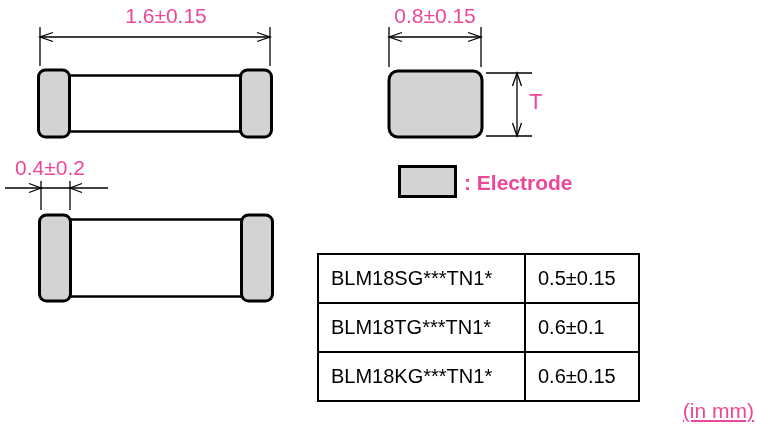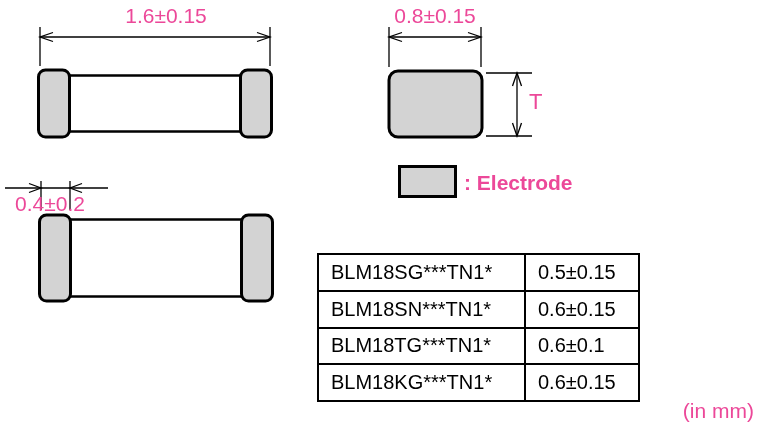--- a/index.html
+++ b/index.html
@@ -25,23 +25,23 @@
   .label {
     position: absolute;
     color: #ec4899;
     font-size: 21px;
     line-height: 1.1;
     white-space: nowrap;
   }
   .dim-label-length { left: 90px; top: 4px; width: 152px; text-align: center; }
   .dim-label-width  { left: 359px; top: 4px; width: 152px; text-align: center; }
   .t-label          { left: 529px; top: 90px; font-size: 22px; }
-  .dim-label-electrode { left: 15px; top: 156px; margin-top: 36px; }
+  .dim-label-electrode { left: 15px; top: 156px; }
   .legend-label     { left: 464px; top: 171px; font-weight: bold; }
-  .units-note       { left: 650px; top: 399px; width: 104px; text-align: right; }
+  .units-note       { left: 650px; top: 399px; width: 104px; text-align: right; text-decoration: underline; }
 
   table.thickness {
     position: absolute;
     left: 317px;
     top: 253px;
     width: 323px;
     height: 149px;
     border-collapse: collapse;
     table-layout: fixed;
   }
@@ -127,24 +127,20 @@
 
   <div class="label units-note">(in mm)</div>
 
   <table class="thickness">
     <tbody>
       <tr>
         <td class="col-part">BLM18SG***TN1*</td>
         <td class="col-thick">0.5±0.15</td>
       </tr>
       <tr>
-        <td class="col-part">BLM18SN***TN1*</td>
-        <td class="col-thick">0.6±0.15</td>
-      </tr>
-      <tr>
         <td class="col-part">BLM18TG***TN1*</td>
         <td class="col-thick">0.6±0.1</td>
       </tr>
       <tr>
         <td class="col-part">BLM18KG***TN1*</td>
         <td class="col-thick">0.6±0.15</td>
       </tr>
     </tbody>
   </table>
 

